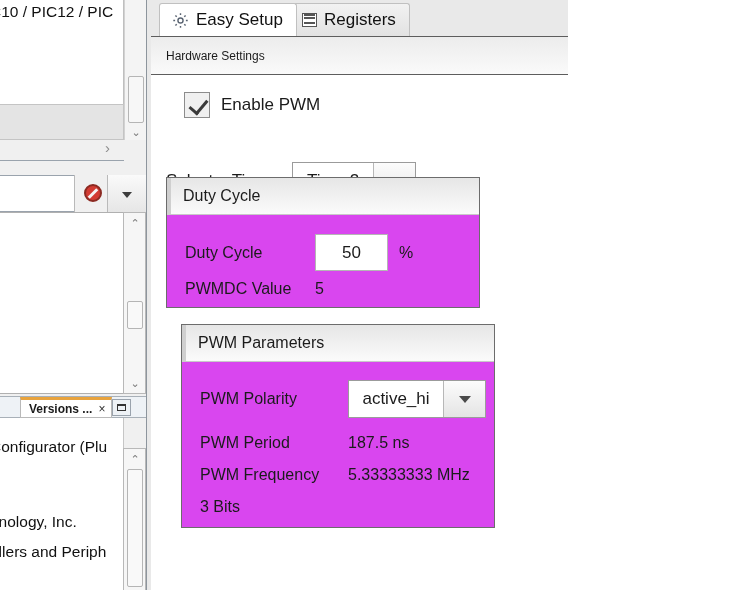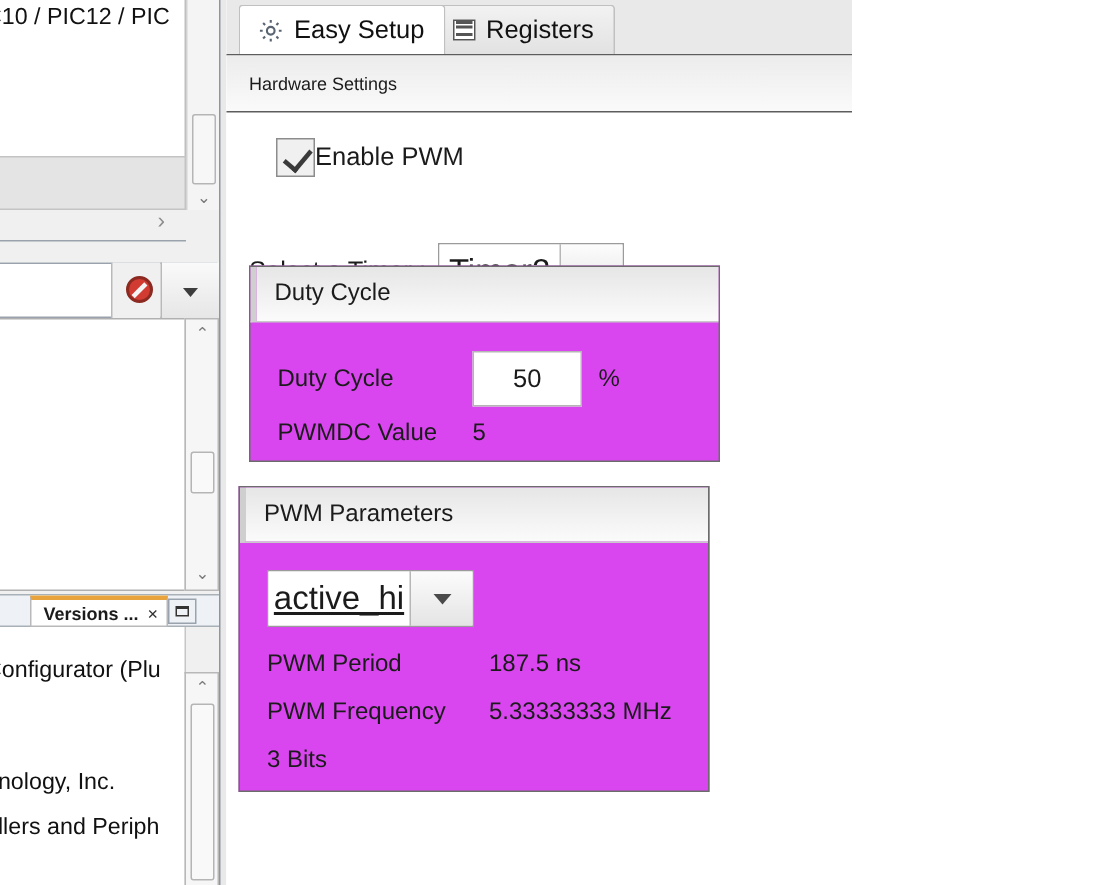--- a/index.html
+++ b/index.html
@@ -250,21 +250,21 @@
     background: linear-gradient(#ececec, #fafafa);
     border-bottom: 1px solid #5d5d5d;
     display: flex; align-items: center;
     padding-left: 15px;
     font-size: 12px; color: #1b1b1b;
   }
 
   
   .row-enable {
     position: absolute; left: 15px; top: 55px;
-    display: flex; align-items: center;  padding-left: 18px;
+    display: flex; align-items: center; gap: 11px; padding-left: 18px;
   }
   .chk {
     width: 26px; height: 26px;
     background: #f0f0f0;
     border: 1px solid #8c8c8c;
     position: relative;
   }
   .chk::after {
     content: ""; position: absolute;
     left: 8px; top: 3px; width: 8px; height: 15px;
@@ -280,21 +280,21 @@
   }
   .row-timer .lbl { font-size: 17px; margin-right: 8px; }
   .combo {
     display: flex; align-items: stretch;
     height: 38px;
     border: 1px solid #9b9b9b;
     background: #ffffff;
   }
   .combo .val {
     display: flex; align-items: center; justify-content: center;
-    font-size: 22px; color: #1b1b1b; background: #ffffff; text-decoration: underline;
+    font-size: 17px; color: #1b1b1b; background: #ffffff;
   }
   .combo .drop {
     width: 42px;
     background: linear-gradient(#fcfcfc, #e4e4e4);
     border-left: 1px solid #b7b7b7;
     position: relative;
   }
   .combo .drop .tri {
     position: absolute; left: 50%; top: 50%;
     margin-left: -6px; margin-top: -3px;
@@ -452,25 +452,26 @@
           </div>
 
           <div class="fld-row" style="left:18px; top:65px;">
             <span class="fld-label" style="width:130px;">PWMDC Value</span>
             <span class="fld-value">5</span>
           </div>
 
         </div>
       </div>
 
-      <div class="groupbox" style="left:8px; top:287px; width:314px; height:204px;">
+      <div class="groupbox" style="left:30px; top:287px; width:314px; height:204px;">
         <div class="gb-title">PWM Parameters</div>
         <div class="gb-body" style="height:165px;">
 
           <div class="fld-row" style="left:18px; top:18px;">
+            <span class="fld-label" style="width:148px;">PWM Polarity</span>
             <span class="combo">
               <span class="val" style="width:94px;">active_hi</span>
               <span class="drop">
                 <span class="tri"></span>
               </span>
             </span>
           </div>
 
           <div class="fld-row" style="left:18px; top:72px;">
             <span class="fld-label" style="width:148px;">PWM Period</span>

